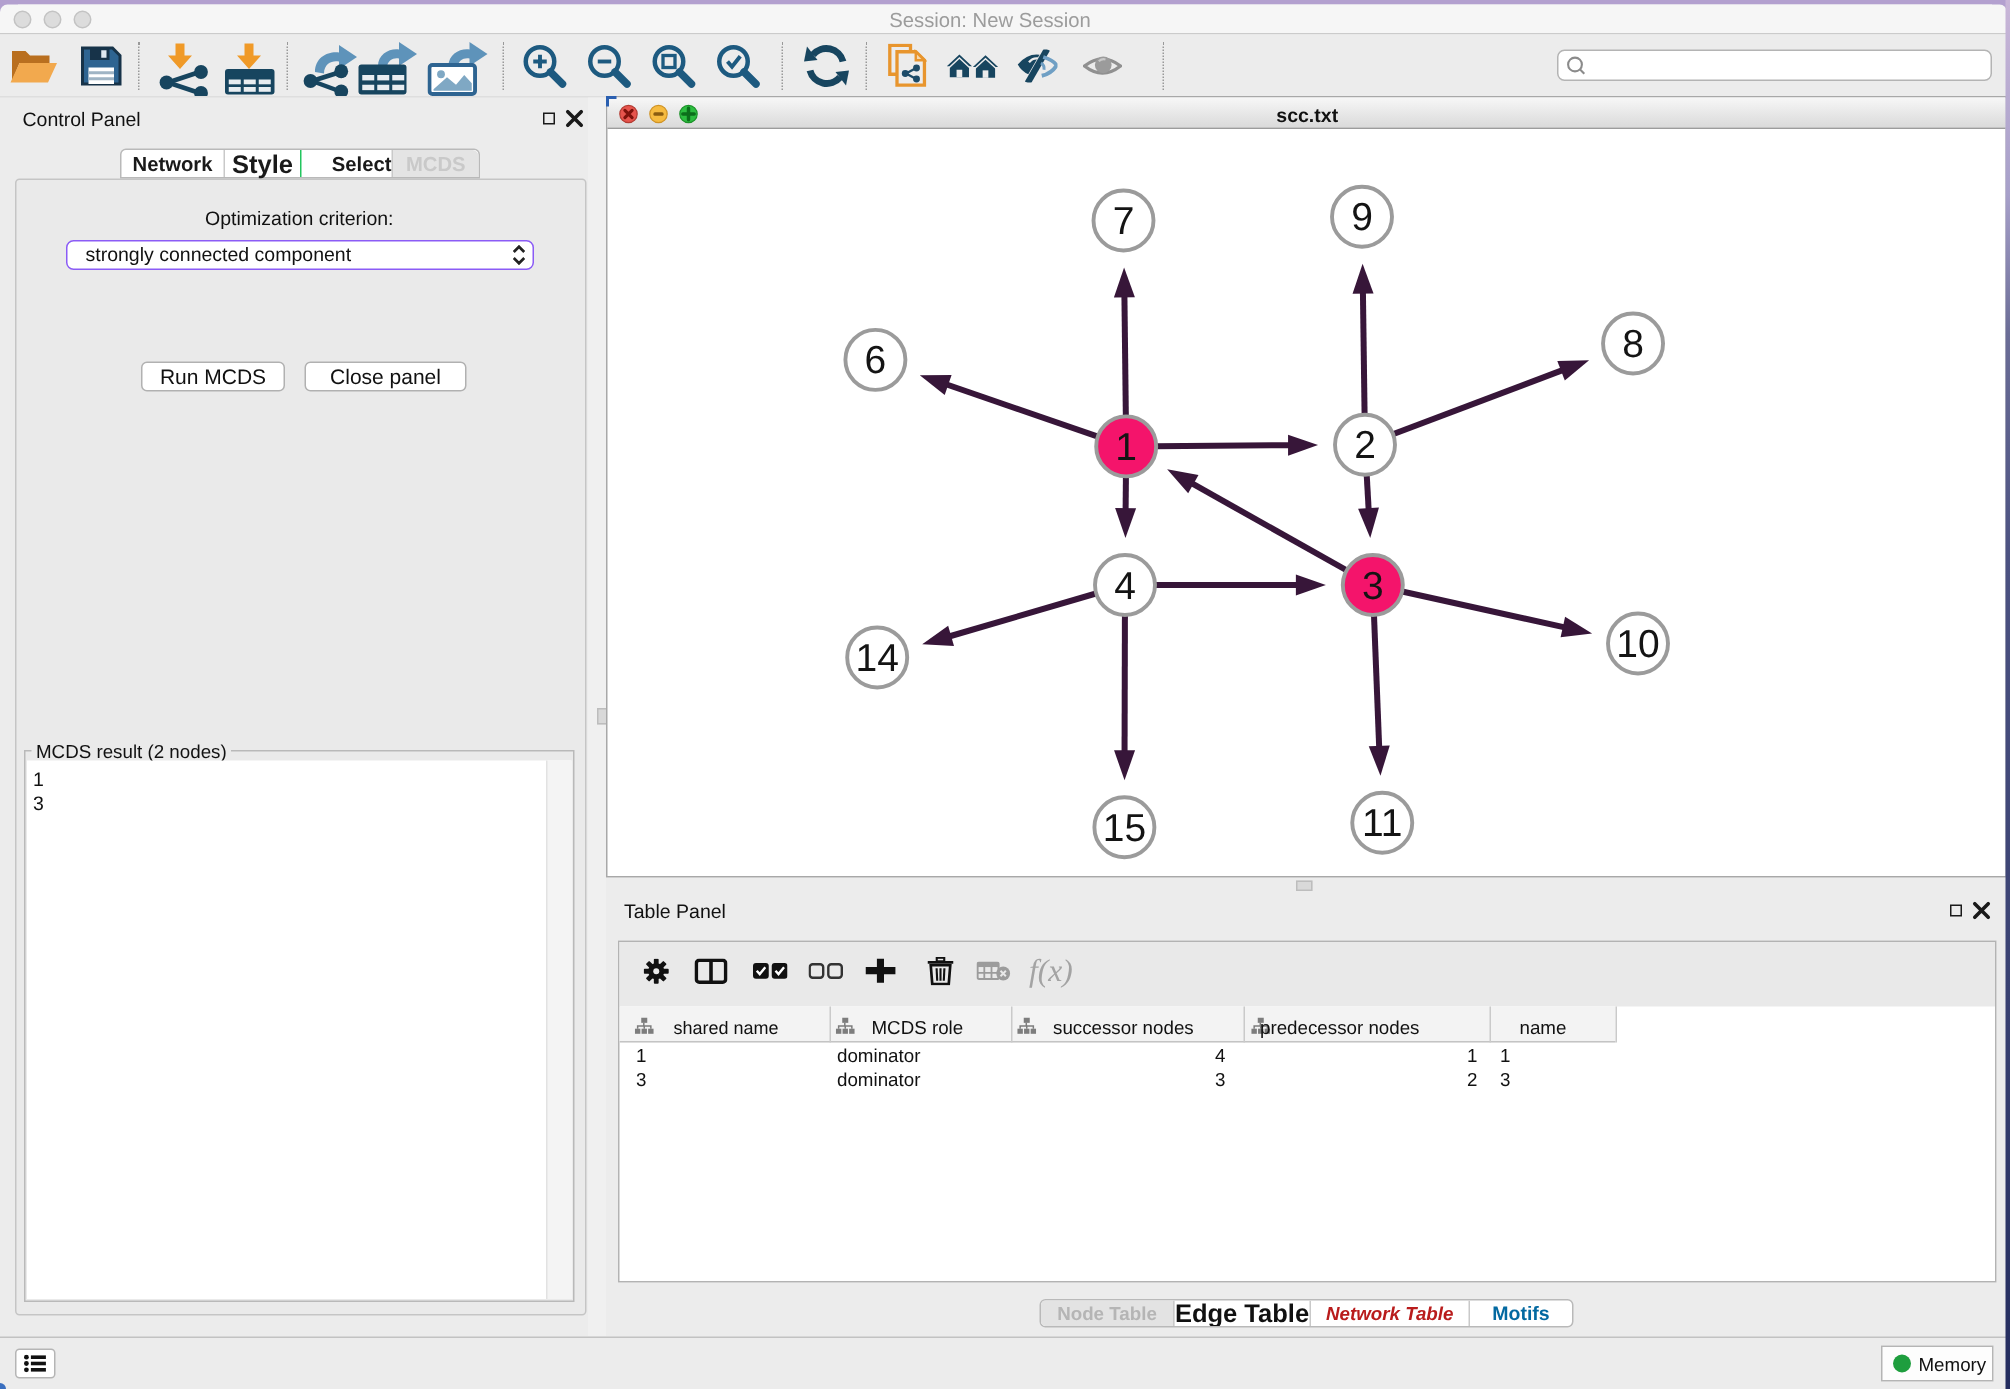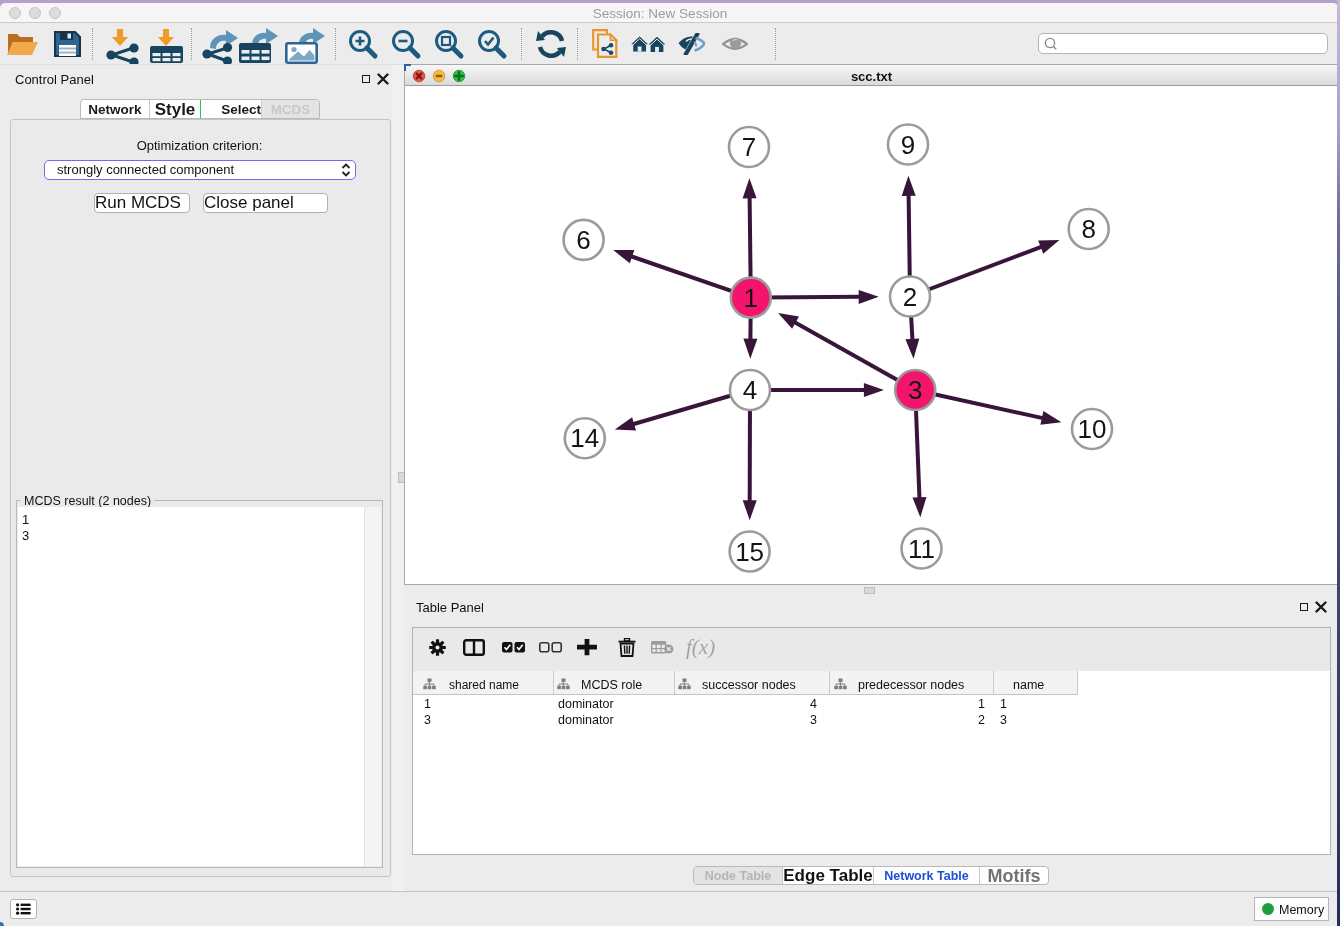--- a/index.html
+++ b/index.html
@@ -1,21 +1,21 @@
 <!DOCTYPE html>
 <html><head>
 <meta charset="utf-8">
 <style>
 * { margin:0; padding:0; box-sizing:border-box; }
 html,body { width:1340px; height:926px; overflow:hidden; }
 body { font-family:"Liberation Sans", sans-serif; background:#ececec; position:relative; }
 .abs { position:absolute; }
 .ic { position:absolute; top:28px; }
 .sep { position:absolute; top:28px; height:32px; border-left:1px dotted #999; width:0; }
-.btn { position:absolute; background:#fff; border:1px solid #b1b1b1; border-radius:4px; font-size:17px; color:#111; height:20px; line-height:18px; }
+.btn { position:absolute; background:#fff; border:1px solid #b1b1b1; border-radius:4px; text-align:center; font-size:14px; color:#111; height:20px; line-height:18px;margin-top:48px; }
 </style>
 </head>
 <body>
 
 <div class="abs" style="left:0;top:0;width:1340px;height:3px;background:#b3a0cf;"></div>
 
 <div class="abs" style="left:0;top:0;width:12px;height:12px;background:#b3a0cf;"></div>
 <div class="abs" style="left:1328px;top:0;width:12px;height:12px;background:#b3a0cf;"></div>
 <div class="abs" style="left:0;top:3px;width:1338px;height:20px;background:#f6f6f6;border-bottom:1px solid #cbcbcb;border-radius:5px 5px 0 0;"></div>
 <div class="abs" style="left:9px;top:7px;width:12px;height:12px;border-radius:50%;background:#dcdcdc;border:1px solid #c3c3c3;"></div>
@@ -186,21 +186,21 @@
 <div style="width:57px;text-align:center;font-size:13.5px;font-weight:700;color:#c9c9c9;line-height:19px;background:#e4e4e4;border-radius:0 4px 0 0;">MCDS</div>
 </div>
 <div class="abs" style="left:44px;top:138px;width:311px;text-align:center;font-size:13px;color:#111;">Optimization criterion:</div>
 
 <div class="abs" style="left:44px;top:160px;width:312px;height:20px;background:#fff;border:1px solid #8b5cf6;border-radius:5px;font-size:13px;color:#111;line-height:18px;padding-left:12px;">strongly connected component</div>
 <svg class="abs" style="left:340px;top:163px;" width="12" height="14" viewBox="0 0 12 14">
     <path d="M2.5 5 L6 1.5 L9.5 5" fill="none" stroke="#222" stroke-width="1.8"></path>
     <path d="M2.5 9 L6 12.5 L9.5 9" fill="none" stroke="#222" stroke-width="1.8"></path>
   </svg>
 <div class="btn" style="left:94px;top:193px;width:96px;">Run MCDS</div>
-<div class="btn" style="left:203px;top:193px;width:125px;">Close panel</div>
+<div class="btn" style="left:203px;top:193px;width:108px;">Close panel</div>
 
 <div class="abs" style="left:16px;top:500px;width:367px;height:368px;border:1px solid #b9b9b9;"></div>
 <div class="abs" style="left:21px;top:494px;background:#eaeaea;padding:0 3px;font-size:12.5px;color:#111;">MCDS result (2 nodes)</div>
 <div class="abs" style="left:18px;top:507px;width:363px;height:359px;background:#fff;"></div>
 <div class="abs" style="left:364px;top:507px;width:17px;height:359px;background:#f4f4f4;border-left:1px solid #e2e2e2;"></div>
 <div class="abs" style="left:22px;top:512px;font-size:13px;line-height:16px;color:#111;">1<br>3</div>
 
 <div class="abs" style="left:392px;top:65px;width:12px;height:826px;background:#f0f0f0;"></div>
 <div class="abs" style="left:398px;top:472px;width:7px;height:11px;background:#d9d9d9;border:1px solid #bdbdbd;"></div>
 
@@ -384,39 +384,39 @@
       <rect x="4.5" y="0.5" width="4" height="3.4"></rect>
       <rect x="0.3" y="7.8" width="3.6" height="3.4"></rect>
       <rect x="4.7" y="7.8" width="3.6" height="3.4"></rect>
       <rect x="9.1" y="7.8" width="3.6" height="3.4"></rect>
       <path d="M6.2 3.9 L6.2 6 M2.1 7.8 L2.1 6 L10.9 6 L10.9 7.8 M6.5 6 L6.5 7.8" fill="none" stroke="#7d7d7d" stroke-width="1"></path>
     </g>
   </svg>
 <div class="abs" style="left:449px;top:678px;font-size:12px;color:#111;">shared name</div>
 <div class="abs" style="left:581px;top:678px;font-size:12.5px;color:#111;">MCDS role</div>
 <div class="abs" style="left:702px;top:678px;font-size:12.5px;color:#111;">successor nodes</div>
-<div class="abs" style="left:858px;top:678px;font-size:12.5px;color:#111;">predecessor nodes</div>
+<div class="abs" style="left:840px;top:678px;font-size:12.5px;color:#111;">predecessor nodes</div>
 <div class="abs" style="left:1013px;top:678px;font-size:12.5px;color:#111;">name</div>
 
 <div class="abs" style="left:424px;top:697px;font-size:12.5px;color:#111;">1</div>
 <div class="abs" style="left:558px;top:697px;font-size:12.5px;color:#111;">dominator</div>
 <div class="abs" style="left:700px;top:697px;width:117px;text-align:right;font-size:12.5px;color:#111;">4</div>
 <div class="abs" style="left:860px;top:697px;width:125px;text-align:right;font-size:12.5px;color:#111;">1</div>
 <div class="abs" style="left:1000px;top:697px;font-size:12.5px;color:#111;">1</div>
 <div class="abs" style="left:424px;top:713px;font-size:12.5px;color:#111;">3</div>
 <div class="abs" style="left:558px;top:713px;font-size:12.5px;color:#111;">dominator</div>
 <div class="abs" style="left:700px;top:713px;width:117px;text-align:right;font-size:12.5px;color:#111;">3</div>
 <div class="abs" style="left:860px;top:713px;width:125px;text-align:right;font-size:12.5px;color:#111;">2</div>
 <div class="abs" style="left:1000px;top:713px;font-size:12.5px;color:#111;">3</div>
 
 <div class="abs" style="left:693px;top:866px;height:19px;border:1px solid #b9b9b9;border-radius:4px;display:flex;background:#fff;overflow:hidden;">
 <div style="width:89px;text-align:center;font-size:12.5px;font-weight:700;color:#b5b5b5;line-height:18px;background:#e3e3e3;border-right:1px solid #c9c9c9;">Node Table</div>
 <div style="width:91px;text-align:center;font-size:17px;font-weight:700;color:#111;line-height:18px;border-right:1px solid #c9c9c9;">Edge Table</div>
-<div style="width:106px;text-align:center;font-size:12.5px;font-weight:700;color:#1d4ed8;line-height:18px;border-right:1px solid #c9c9c9;">Network Table</div>
-<div style="width:68px;text-align:center;font-size:18px;font-weight:700;color:#737373;line-height:18px;">Motifs</div>
+<div style="width:106px;text-align:center;font-size:12.5px;font-weight:700;color:#b91c1c;line-height:18px;border-right:1px solid #c9c9c9;font-style:italic;">Network Table</div>
+<div style="width:68px;text-align:center;font-size:13px;font-weight:700;color:#0369a1;line-height:18px;">Motifs</div>
 </div>
 
 <div class="abs" style="left:0;top:891px;width:1340px;height:35px;background:#ececec;border-top:1px solid #c2c2c2;"></div>
 <div class="abs" style="left:10px;top:899px;width:27px;height:20px;background:#fff;border:1px solid #b5b5b5;border-radius:3px;"></div>
 <svg class="abs" style="left:16px;top:903px;" width="15" height="12" viewBox="0 0 15 12">
     <g fill="#111">
       <circle cx="1.6" cy="1.8" r="1.6"></circle>
       <circle cx="1.6" cy="6" r="1.6"></circle>
       <circle cx="1.6" cy="10.2" r="1.6"></circle>
       <rect x="4.6" y="0.6" width="10" height="2.4"></rect>

